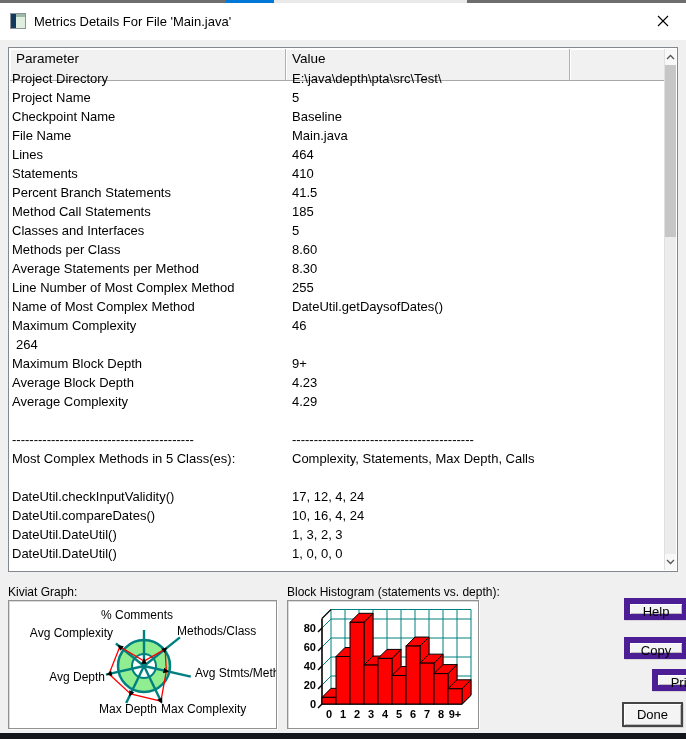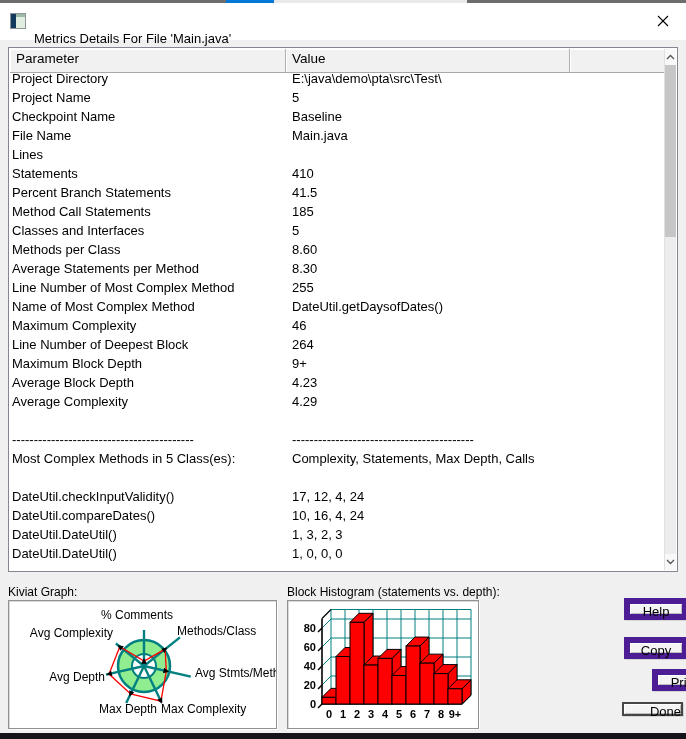--- a/index.html
+++ b/index.html
@@ -8,25 +8,25 @@
           font-family:"Liberation Sans",sans-serif;color:#000;}
   
   .top-strip{position:absolute;left:0;top:0;width:686px;height:3px;background:#6d6d6d;}
   .top-strip .seg-blue{position:absolute;left:226px;top:0;width:48px;height:3px;background:#0078d7;}
   .top-strip .seg-light{position:absolute;left:274px;top:0;width:193px;height:3px;background:#e9e9e9;}
   
   .titlebar{position:absolute;left:0;top:3px;width:686px;height:37px;background:#ffffff;}
   .app-icon{position:absolute;left:10px;top:10px;width:16px;height:16px;border:1px solid #8f9399;background:#dfeede;}
   .app-icon .ic-left{position:absolute;left:0;top:0;width:5px;height:14px;background:#123a5e;}
   .app-icon .ic-top{position:absolute;left:5px;top:0;width:9px;height:3px;background:#9fb9a9;}
-  .title-text{position:absolute;left:34px;top:28px;font-size:13px;color:#000;white-space:nowrap;}
+  .title-text{position:absolute;left:34px;top:11px;font-size:13px;color:#000;white-space:nowrap;}
   .close-btn{position:absolute;left:648px;top:5px;width:30px;height:26px;display:flex;align-items:center;justify-content:center;background:transparent;border:0;cursor:default;}
   
   .listview{position:absolute;left:8px;top:47px;width:670px;height:525px;background:#ffffff;border:1px solid #828790;}
-  .lv-header{position:absolute;left:1px;top:1px;right:13px;height:24px;display:flex;}
+  .lv-header{position:absolute;left:1px;top:1px;right:13px;height:32px;display:flex;}
   .hcell{background:#f1f1f1;border-right:1px solid #b0b0b0;border-bottom:1px solid #a8a8a8;
          box-shadow:inset 1px 1px 0 #ffffff;font-size:13.5px;line-height:19px;padding-left:6px;
          white-space:nowrap;overflow:hidden;}
   .hcell.c1{width:276px;}
   .hcell.c2{width:284px;}
   .hcell.c3{flex:1;border-right:0;}
   .lv-rows{position:absolute;left:1px;top:21px;right:13px;bottom:1px;overflow:hidden;}
   .lv-row{display:flex;height:19px;line-height:19px;font-size:13px;white-space:nowrap;}
   .lv-cell{overflow:hidden;}
   .lv-cell.p{width:276px;padding-left:2px;}
@@ -39,21 +39,21 @@
   
   .section-label{position:absolute;font-size:12px;color:#000;white-space:nowrap;}
   .panel{position:absolute;top:600px;height:129px;background:#ffffff;border:1px solid #919191;
          box-shadow:1px 1px 0 #fdfdfd, inset 1px 1px 0 #d9d9d9;}
   .panel-kiviat{left:8px;width:269px;}
   .panel-histo{left:287px;width:192px;}
   
   .btn{position:absolute;left:624px;width:64px;height:22px;background:#f4f4f4;border:6px solid #4c1d95;
        box-shadow:inset 1px 1px 0 #ffffff, inset -1px -1px 0 #bdbdbd, 1px 1px 0 #d6d6d6;
        font-family:"Liberation Sans",sans-serif;font-size:13px;color:#000;padding:0;text-align:center;}
-  .btn.default{left:622px;width:61px;height:14px;border:2px solid #464646;text-align:right;}
+  .btn.default{left:622px;width:61px;height:25px;border:2px solid #464646;}
   
   .bottom-strip{position:absolute;left:0;top:733px;width:686px;height:6px;background:#14141b;}
 </style>
 </head>
 <body>
 
 <div class="screen">
 
   <div class="top-strip">
     <div class="seg-blue"></div>
@@ -76,36 +76,37 @@
 
   <div class="listview">
     <div class="lv-header">
       <div class="hcell c1">Parameter</div>
       <div class="hcell c2">Value</div>
       <div class="hcell c3"></div>
     </div>
     <div class="lv-rows" id="lv-rows">
         <div class="lv-row">
           <div class="lv-cell p">Project Directory</div>
-          <div class="lv-cell v">E:\java\demo\pta\src\Test\</div>
+          <div class="lv-cell v">E:\java\depth\pta\src\Test\</div>
         </div>
         <div class="lv-row">
           <div class="lv-cell p">Project Name</div>
           <div class="lv-cell v">5</div>
         </div>
         <div class="lv-row">
           <div class="lv-cell p">Checkpoint Name</div>
           <div class="lv-cell v">Baseline</div>
         </div>
         <div class="lv-row">
           <div class="lv-cell p">File Name</div>
           <div class="lv-cell v">Main.java</div>
         </div>
         <div class="lv-row">
           <div class="lv-cell p">Lines</div>
+          <div class="lv-cell v">464</div>
         </div>
         <div class="lv-row">
           <div class="lv-cell p">Statements</div>
           <div class="lv-cell v">410</div>
         </div>
         <div class="lv-row">
           <div class="lv-cell p">Percent Branch Statements</div>
           <div class="lv-cell v">41.5</div>
         </div>
         <div class="lv-row">
@@ -130,21 +131,20 @@
         </div>
         <div class="lv-row">
           <div class="lv-cell p">Name of Most Complex Method</div>
           <div class="lv-cell v">DateUtil.getDaysofDates()</div>
         </div>
         <div class="lv-row">
           <div class="lv-cell p">Maximum Complexity</div>
           <div class="lv-cell v">46</div>
         </div>
         <div class="lv-row">
-          <div class="lv-cell p">Line Number of Deepest Block</div>
           <div class="lv-cell v">264</div>
         </div>
         <div class="lv-row">
           <div class="lv-cell p">Maximum Block Depth</div>
           <div class="lv-cell v">9+</div>
         </div>
         <div class="lv-row">
           <div class="lv-cell p">Average Block Depth</div>
           <div class="lv-cell v">4.23</div>
         </div>

